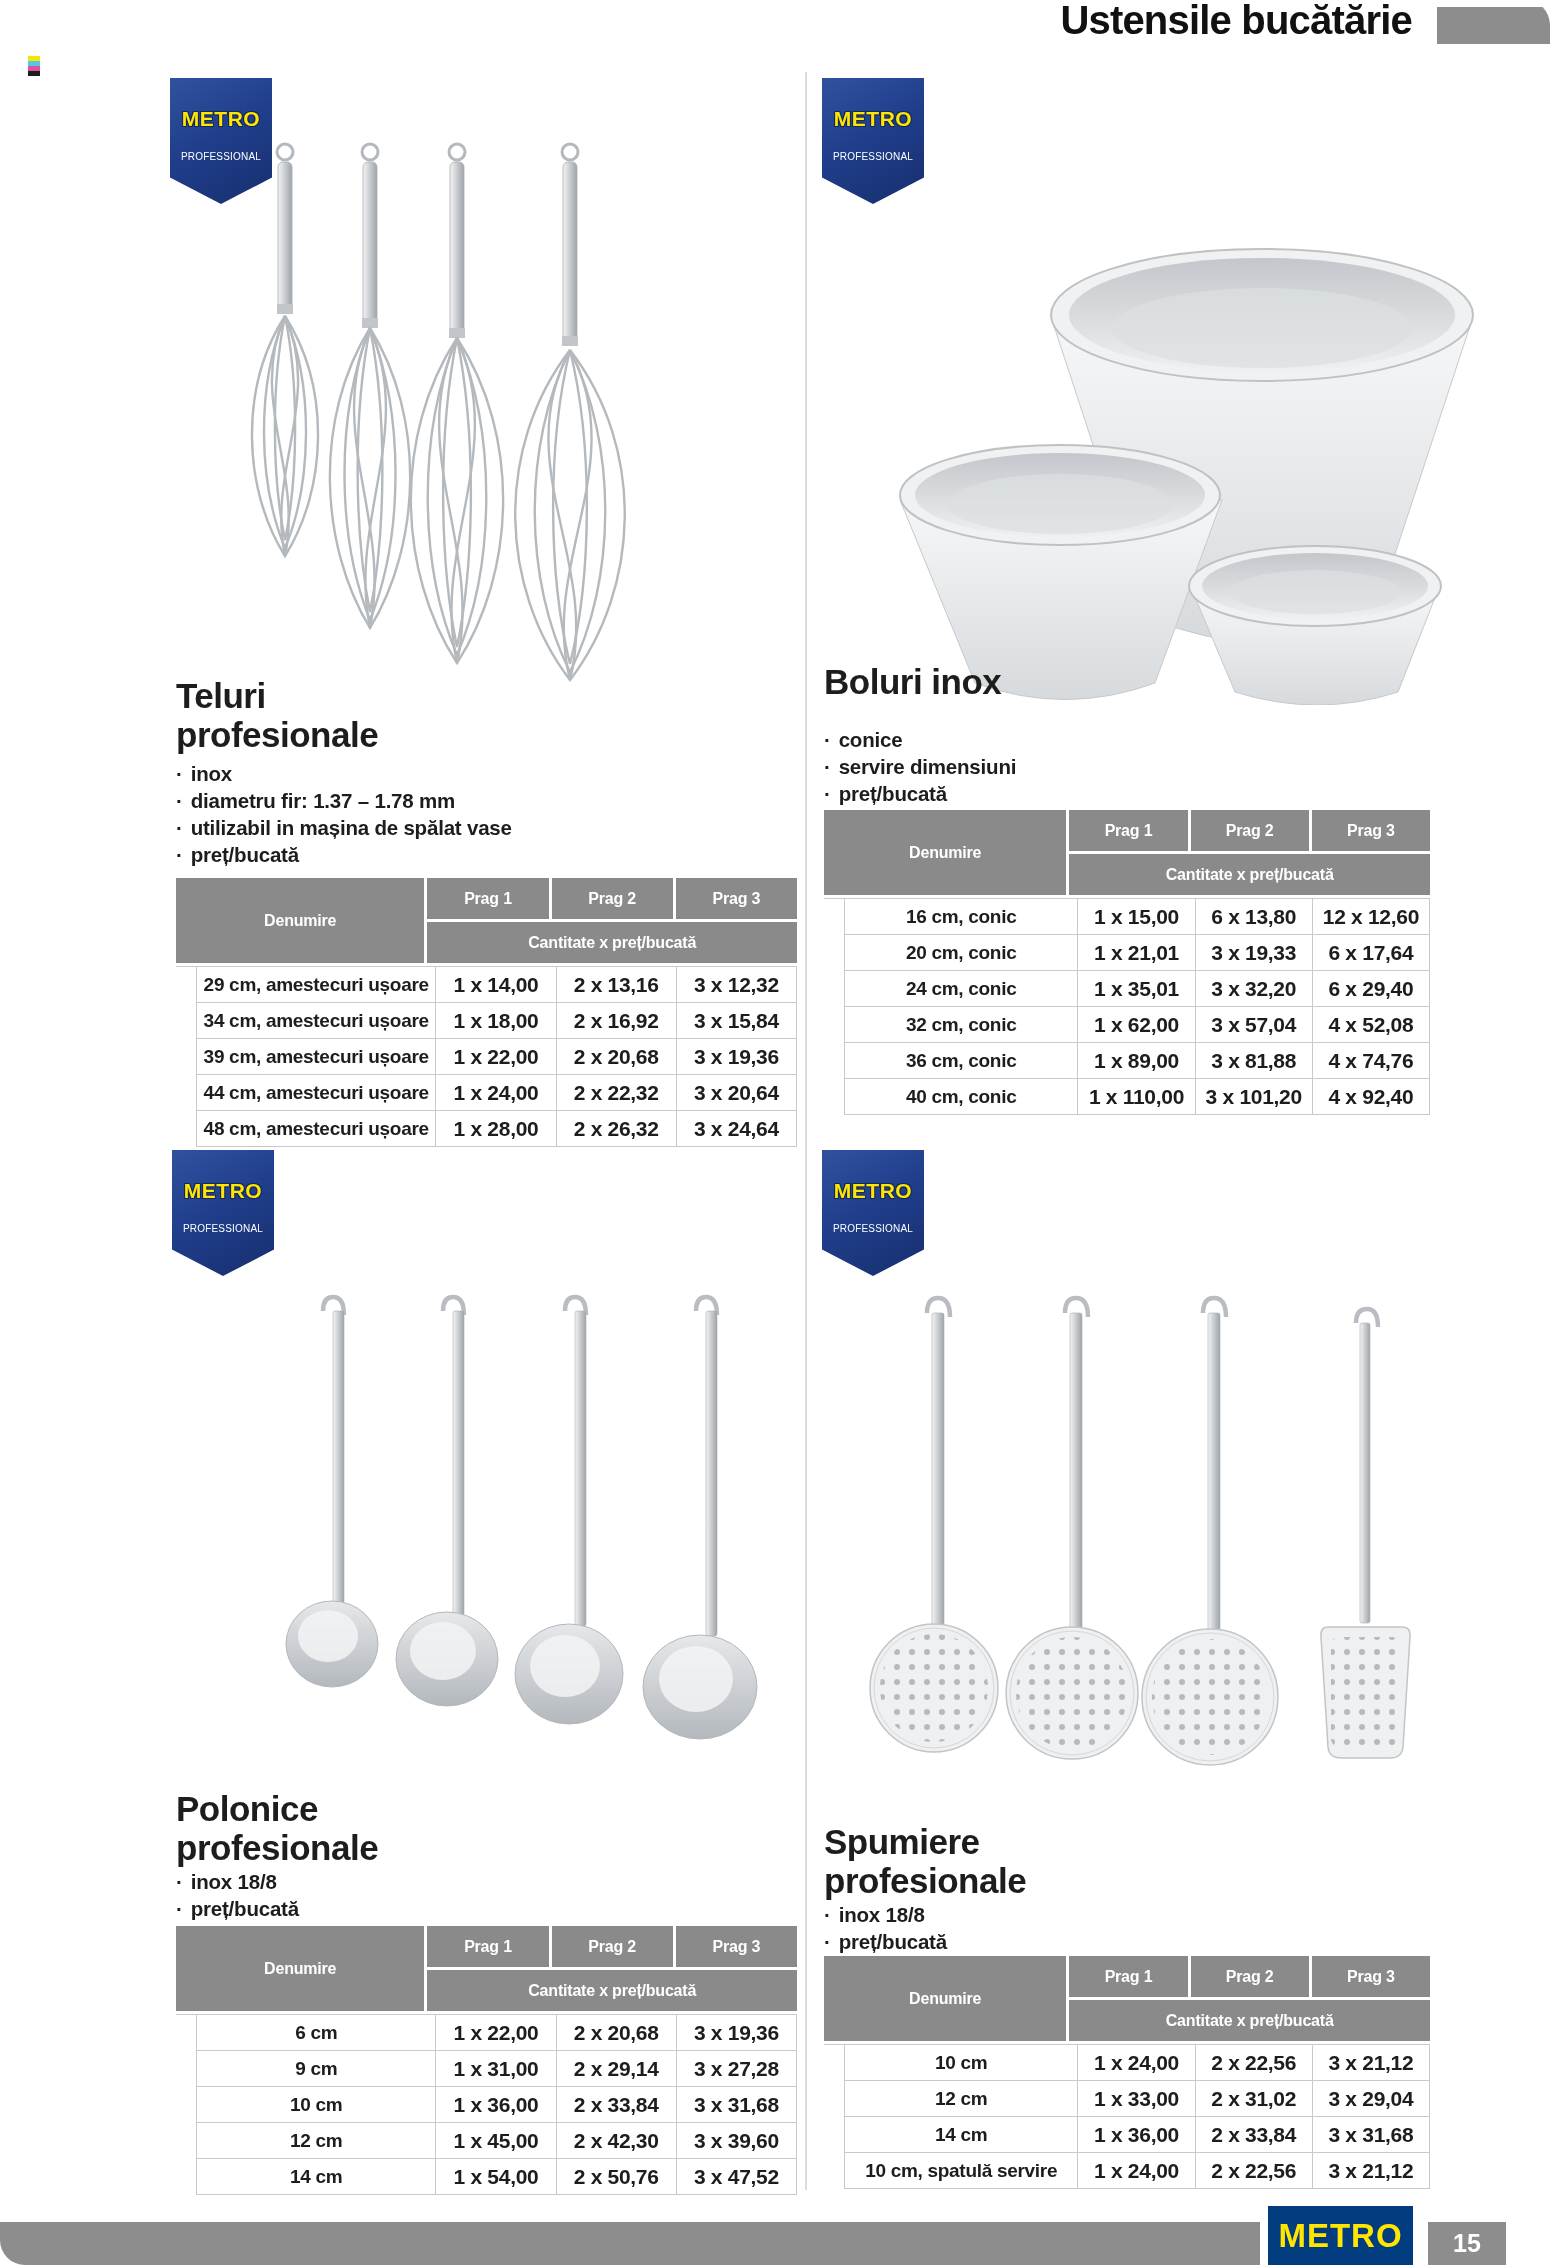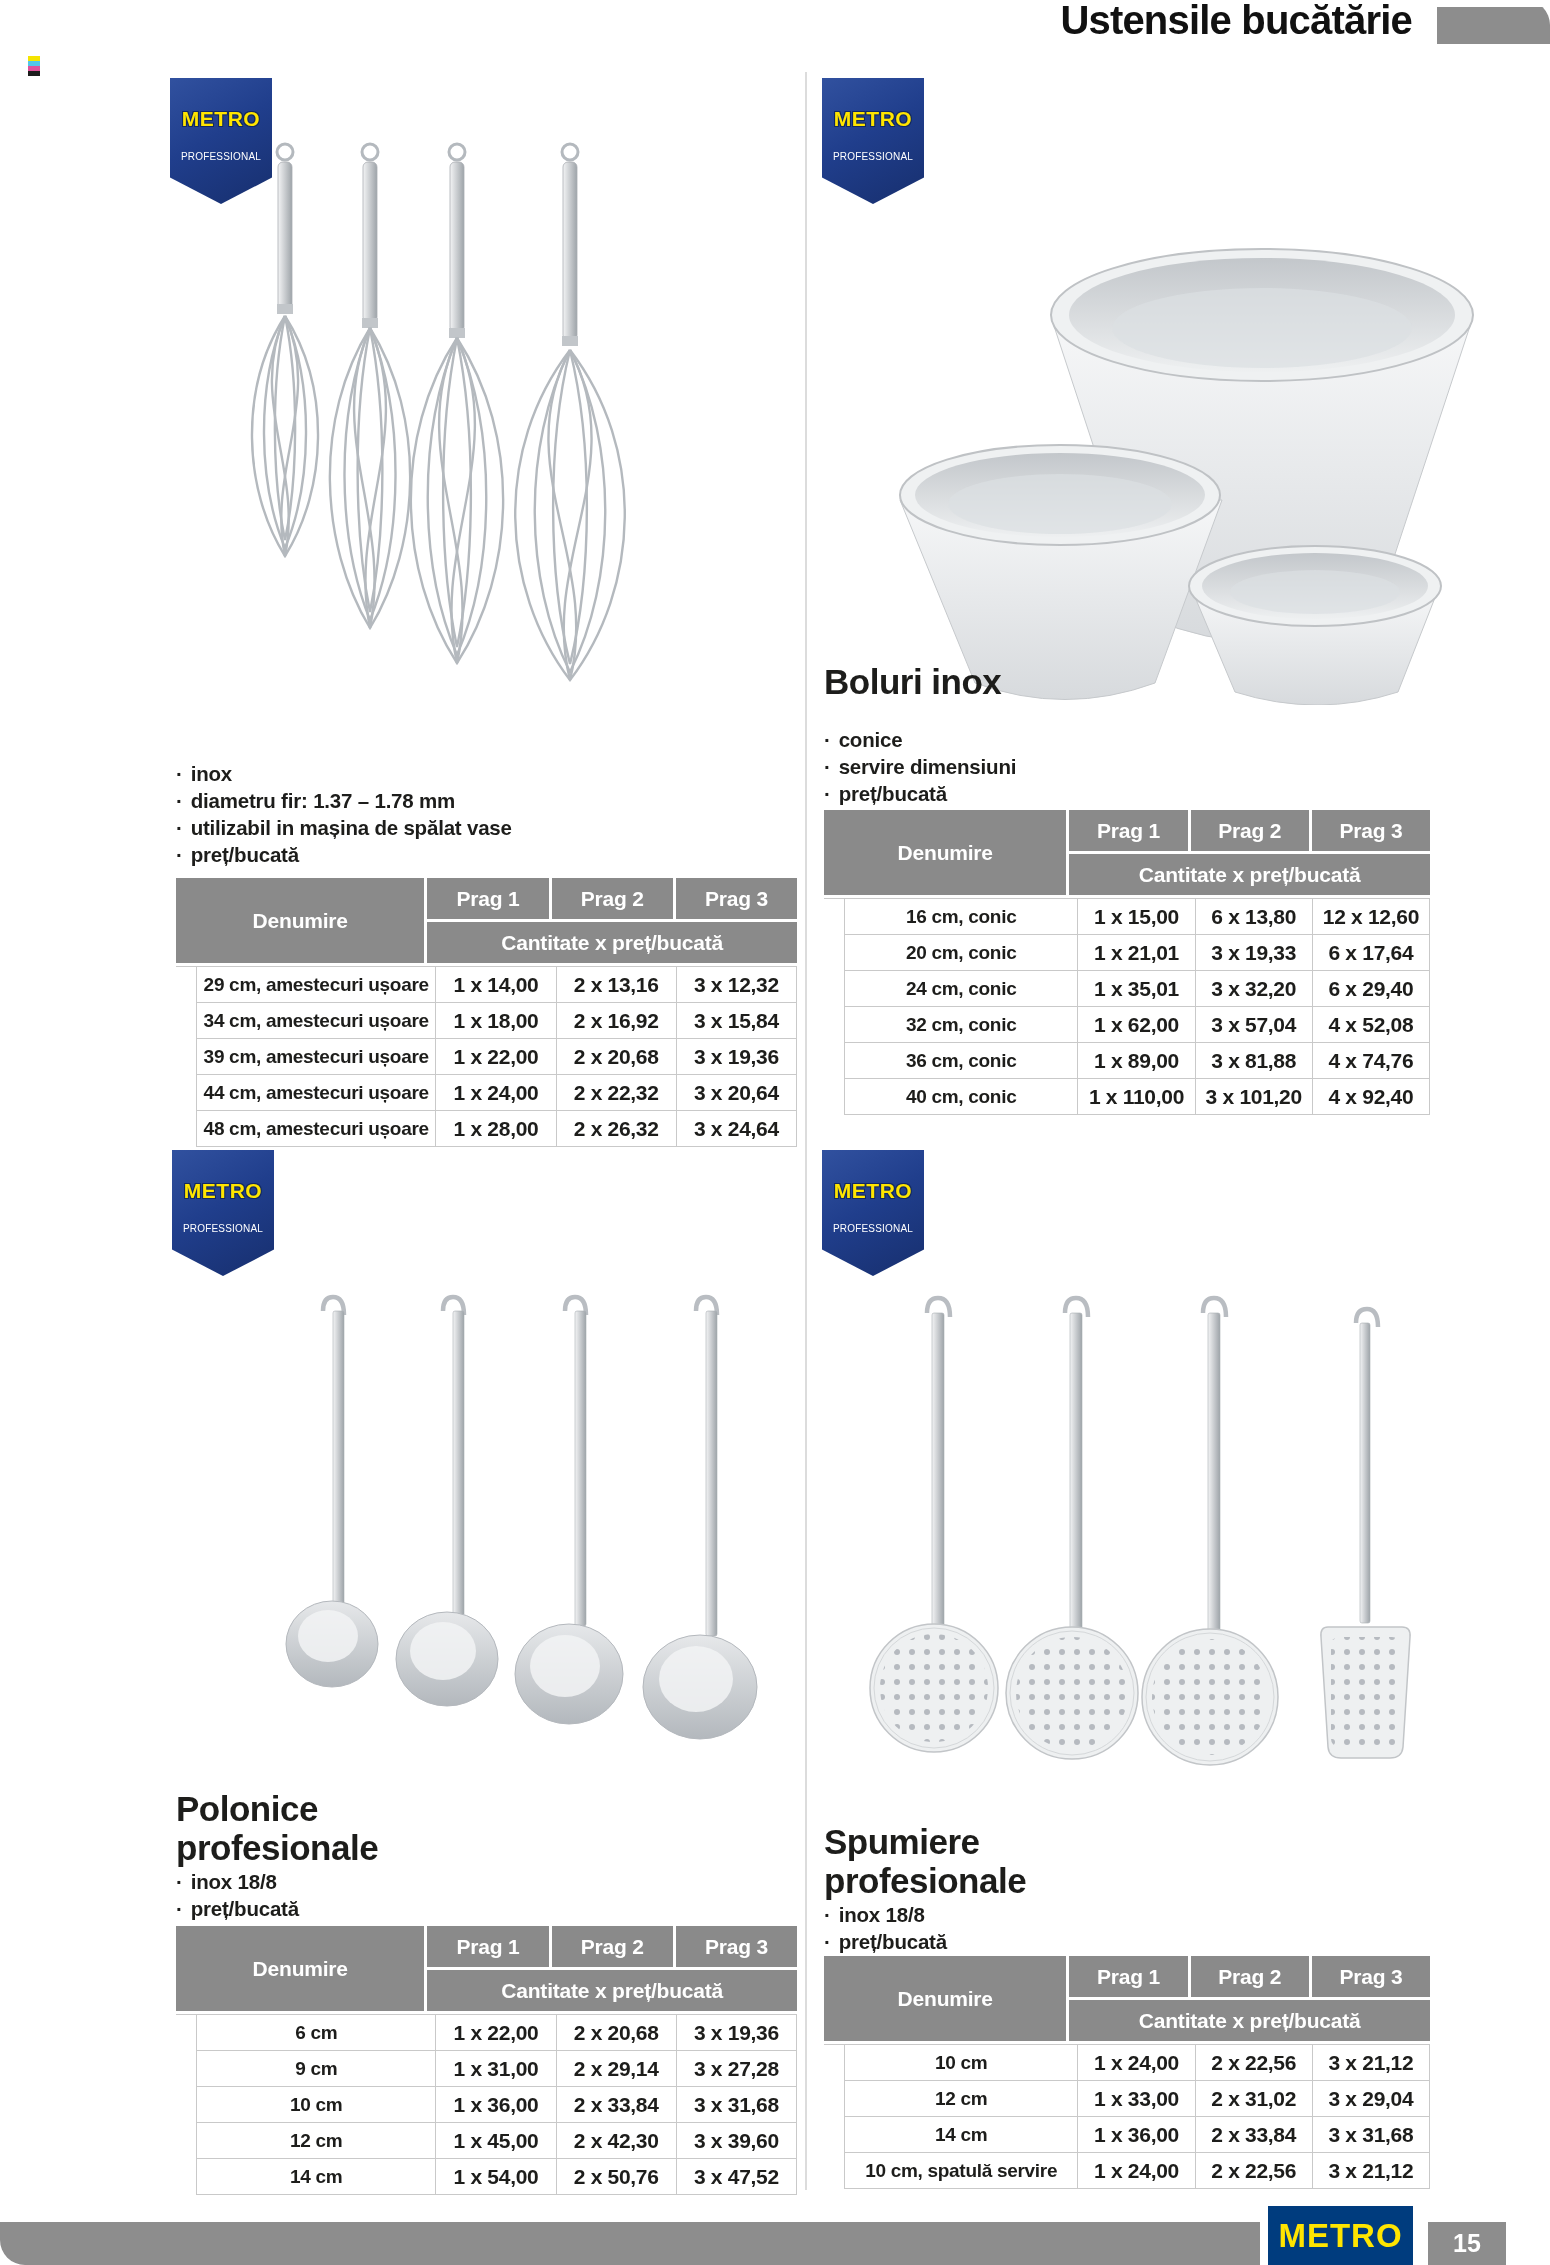--- a/index.html
+++ b/index.html
@@ -28,21 +28,21 @@
   .section-title{position:absolute;font-size:35px;line-height:39px;font-weight:800;
                  color:#1d1d1b;letter-spacing:-0.5px;width:300px;}
   .bullets{position:absolute;}
   .bullet{display:flex;font-size:20.5px;font-weight:700;line-height:27px;color:#1d1d1b;
           letter-spacing:-0.2px;}
   .bullet .dot{margin-right:8px;}
 
   
   .ptable{position:absolute;}
   .thead{display:grid;grid-template-columns:40% 1fr 1fr 1fr;grid-template-rows:41px 41px;gap:3px;}
-  .th{background:#8a8a8a;color:#fff;font-weight:700;font-size:21px;display:flex;
+  .th{background:#8a8a8a;color:#fff;font-weight:700;font-size:16px;display:flex;
       align-items:center;justify-content:center;letter-spacing:-0.2px;}
   .th.denu{grid-row:1/3;grid-column:1;}
   .th.cant{grid-column:2/5;grid-row:2;}
   .tbody{margin-top:3px;border-top:1px solid #c9c9c9;padding-left:20px;}
   .trow{display:grid;grid-template-columns:40% 1fr 1fr 1fr;height:35px;border-bottom:1px solid #c9c9c9;background:#fff;}
   .tcell{display:flex;align-items:center;justify-content:center;font-size:21px;font-weight:700;
          color:#1d1d1b;border-right:1px solid #c9c9c9;letter-spacing:-0.3px;padding:0 3px;}
   .tcell:first-child{border-left:1px solid #c9c9c9;font-size:19px;}
 
   
@@ -231,20 +231,21 @@
       <circle cx="350" cy="412" r="64" fill="none" stroke="#d5d8da"></circle>
       <circle cx="350" cy="412" r="58" fill="url(#holes)"></circle>
 
       <path d="M518 42 Q518 24 507 24 Q496 24 496 38" fill="none" stroke="#b9bdc2" stroke-width="4.5"></path>
       <rect x="500" y="38" width="10" height="300" rx="2" fill="url(#sh)" stroke="#aaafb4" stroke-width="0.6"></rect>
       <path d="M468 342 L542 342 Q551 342 550 352 L543 462 Q542 473 530 473 L481 473 Q469 473 468 462 L461 352 Q460 342 468 342 Z" fill="#eef0f1" stroke="#c2c5c8" stroke-width="1.5"></path>
       <rect x="471" y="352" width="69" height="110" rx="8" fill="url(#holes)"></rect>
     </g>
   </svg>
 
+  <div class="section-title" style="left:176px;top:676px">Teluri profesionale</div>
   <div class="bullets" style="left:176px;top:760px">
       <div class="bullet">
         <span class="dot">·</span>
         <span>inox</span>
       </div>
       <div class="bullet">
         <span class="dot">·</span>
         <span>diametru fir: 1.37 – 1.78 mm</span>
       </div>
       <div class="bullet">

